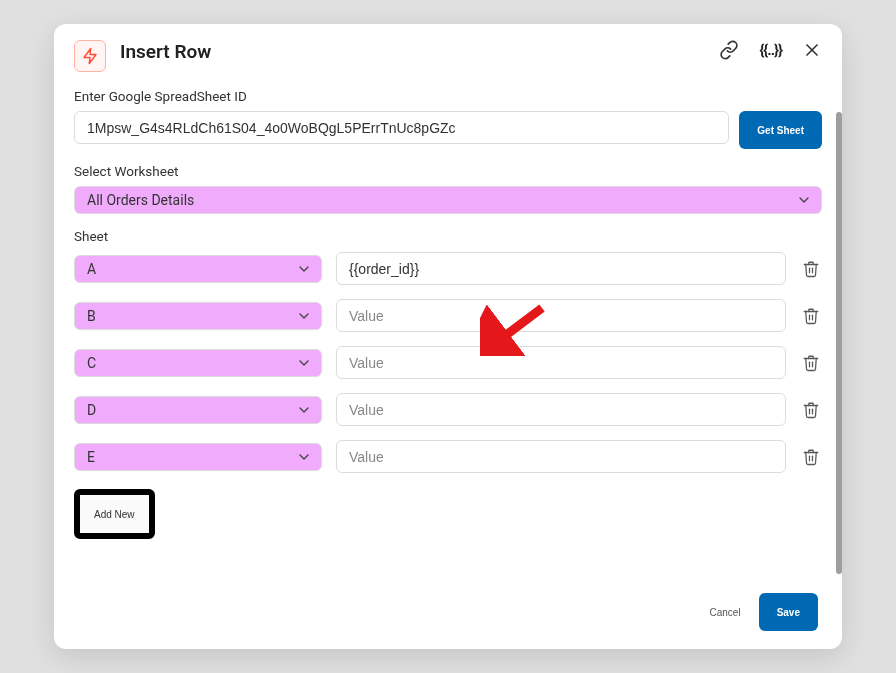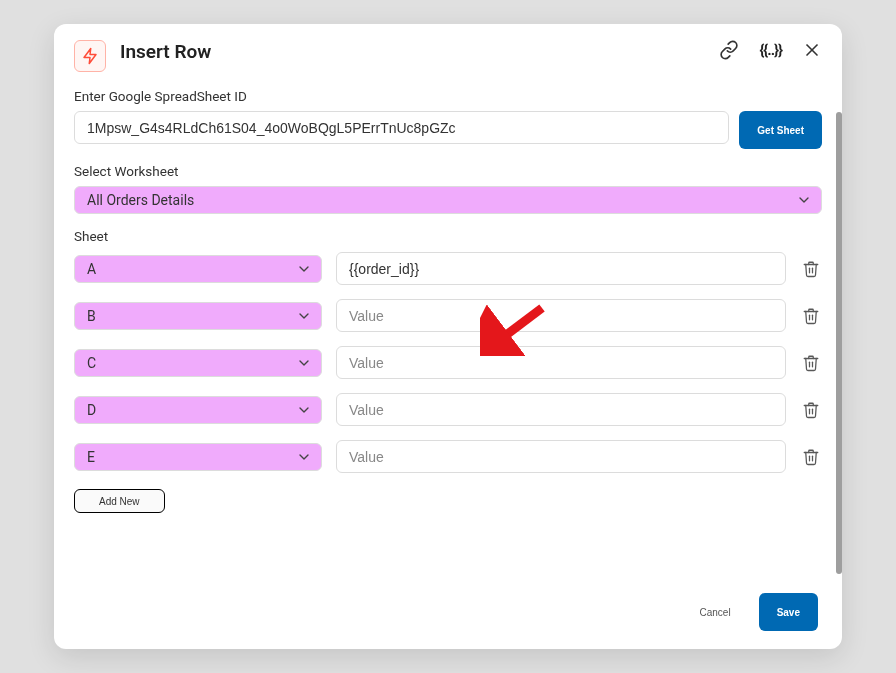--- a/index.html
+++ b/index.html
@@ -138,25 +138,25 @@
       background: #0069b3;
       color: #fff;
     }
     .btn-ghost {
       background: transparent;
       color: #555;
       font-weight: 500;
     }
     .btn-outline {
       background: #fafafa;
-      border: 1px solid #000000;
+      border: 6px solid #000000;
       color: #333;
       font-weight: 400;
-      height: 24px;
-      padding: 0 24px;
+      height: 50px;
+      padding: 0 14px;
     }
     .select-wrap {
       position: relative;
       width: 100%;
     }
     .select-input {
       width: 100%;
       height: 28px;
       border: 1px solid #dcdcdc;
       border-radius: 6px;
@@ -212,21 +212,20 @@
       width: 18px;
       height: 20px;
     }
     .add-new-wrap {
       margin-top: 16px;
     }
     .modal-footer {
       padding: 14px 24px 18px 24px;
       display: flex;
       justify-content: flex-end;
-      gap: 10px;
       border-top: 1px solid transparent;
     }
     .arrow-annotation {
       position: absolute;
       left: 426px;
       top: 220px;
       pointer-events: none;
       z-index: 10;
     }
   </style>

